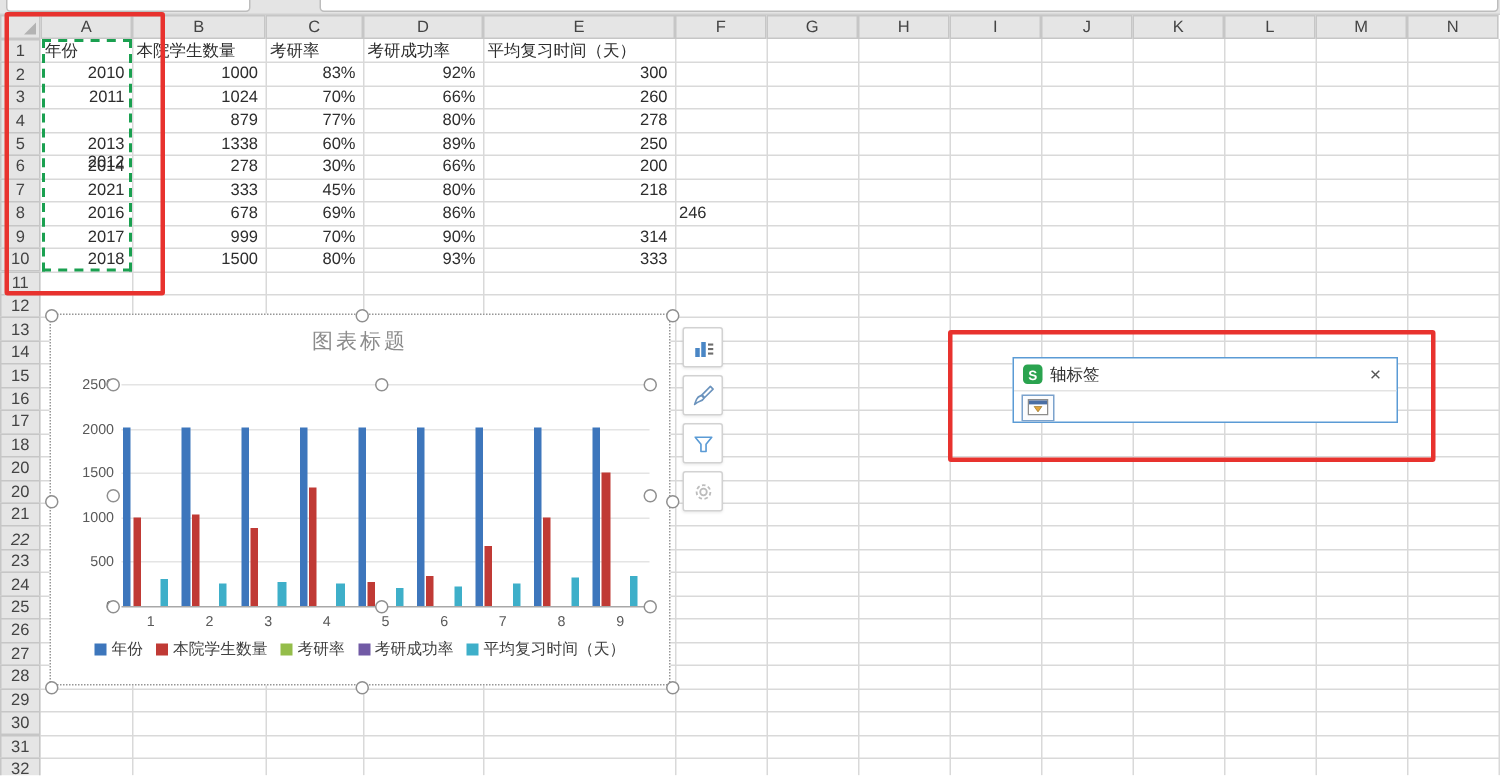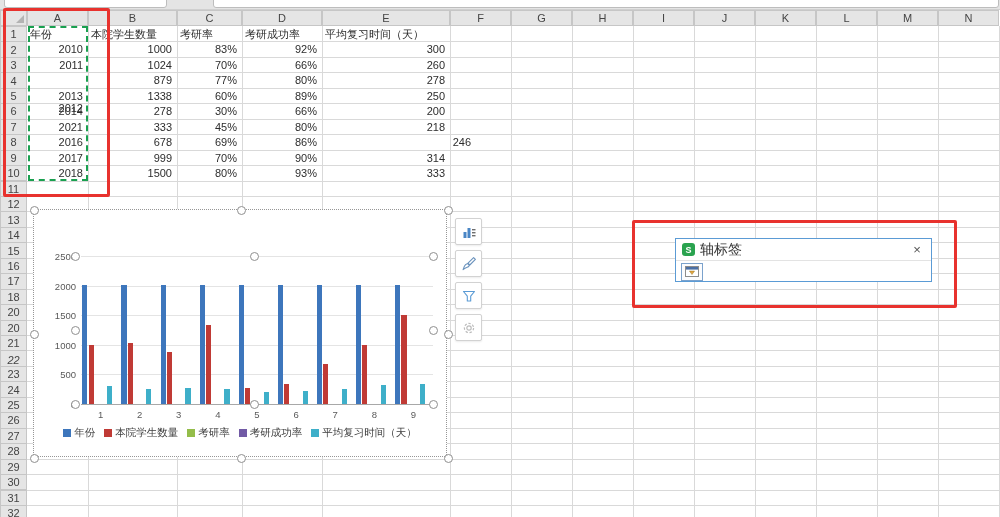--- a/index.html
+++ b/index.html
@@ -32,21 +32,21 @@
   .handle{position:absolute;width:9px;height:9px;border:1.2px solid #8f8f8f;border-radius:50%;background:#fff;box-sizing:border-box;}
   
   .toolbtn{position:absolute;left:455px;width:25px;height:25px;background:#fff;border:1px solid #d2d2d2;border-radius:2px;
            display:flex;align-items:center;justify-content:center;box-shadow:0 1px 2px rgba(0,0,0,.08);z-index:2;}
   
   #dialog{position:absolute;left:675px;top:238px;width:257px;height:44px;background:#fff;border:1px solid #5b9bd5;
           box-sizing:border-box;z-index:3;}
   .dlg-head{height:21px;display:flex;align-items:center;padding:0 6px;gap:5px;border-bottom:1px solid #e3e3e3;}
   .s-icon{width:13px;height:13px;background:#2aa34f;border-radius:3px;color:#fff;font-size:9px;font-weight:bold;
           display:flex;align-items:center;justify-content:center;flex:0 0 auto;}
-  .dlg-title{font-size:14px;color:#333;flex:1;}
+  .dlg-title{font-size:11px;color:#333;flex:1;}
   .dlg-close{font-size:13px;color:#555;width:16px;text-align:center;line-height:16px;}
   .dlg-body{height:21px;display:flex;align-items:center;padding:0 5px;gap:4px;}
   .dlg-input{flex:1;font-size:11px;color:#111;white-space:nowrap;overflow:hidden;}
   .caret{display:inline-block;width:1px;height:12px;background:#000;vertical-align:-2px;}
   .range-btn{width:20px;height:16px;border:1px solid #7ba2cc;background:#fbfcfe;display:flex;align-items:center;justify-content:center;flex:0 0 auto;}
   
   .redbox{position:absolute;border:3px solid #e8322e;border-radius:2px;box-sizing:border-box;z-index:4;}
 </style>
 </head>
 <body>
@@ -200,20 +200,21 @@
       <div class="cell right" style="left: 324px; top: 150.6px; width: 121px; height: 14.45px; line-height: 14.45px;">314</div>
       <div class="cell right" style="left: 29px; top: 166.05px; width: 54px; height: 14.45px; line-height: 14.45px;">2018</div>
       <div class="cell right" style="left: 90px; top: 166.05px; width: 82px; height: 14.45px; line-height: 14.45px;">1500</div>
       <div class="cell right" style="left: 179px; top: 166.05px; width: 58px; height: 14.45px; line-height: 14.45px;">80%</div>
       <div class="cell right" style="left: 244px; top: 166.05px; width: 73px; height: 14.45px; line-height: 14.45px;">93%</div>
       <div class="cell right" style="left: 324px; top: 166.05px; width: 121px; height: 14.45px; line-height: 14.45px;">333</div>
       <div class="ants" style="left: 28px; top: 26px; width: 60px; height: 154.5px;"></div>
     </div>
 
   <div id="chart">
+    <div class="chart-title">图表标题</div>
     <div id="legend">
         <div class="lgi">
           <div class="sw" style="background: rgb(61, 118, 188);"></div>
           <div>年份</div>
         </div>
         <div class="lgi">
           <div class="sw" style="background: rgb(192, 58, 53);"></div>
           <div>本院学生数量</div>
         </div>
         <div class="lgi">

